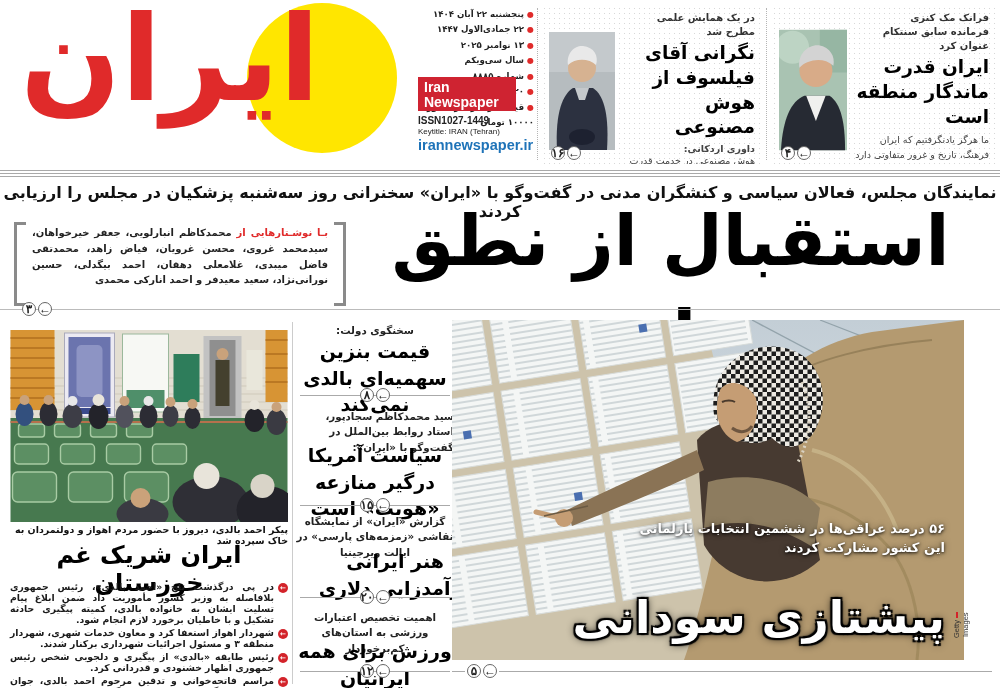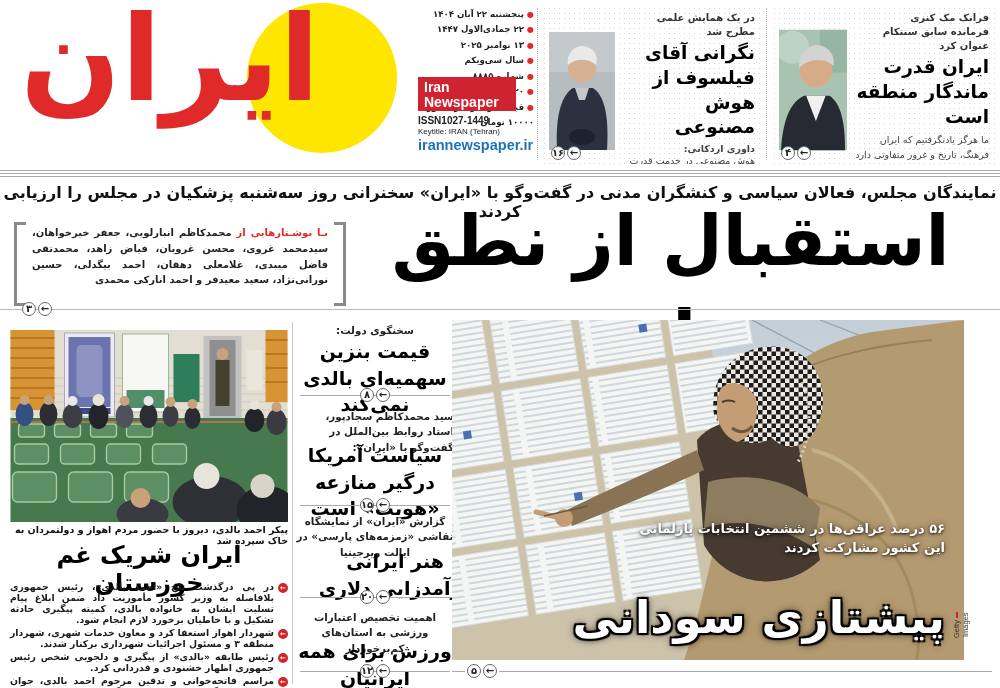--- a/index.html
+++ b/index.html
@@ -28,21 +28,21 @@
     background-image:radial-gradient(circle,#d8d8d8 0.8px, transparent 1px); background-size:5px 5px; background-color:#fff; }
   .topbox .txt { margin-left:76px; text-align:right; }
   .tb-kicker { font-size:10px; font-weight:bold; color:#333; line-height:1.4; margin-bottom:2px; }
   .tb-title { font-size:18.5px; font-weight:bold; color:#000; line-height:1.34; }
   .tb-subname { font-size:9.5px; font-weight:bold; color:#444; margin-top:3px; }
   .tb-sub { font-size:9.5px; color:#444; line-height:1.5; }
   .tb-photo { position:absolute; left:7px; top:26px; }
   .tb-badge { position:absolute; left:9px; bottom:4px; display:flex; gap:2px; }
 
   .circ { width:14px; height:14px; border:1px solid #666; border-radius:50%; background:#fff;
-    display:flex; align-items:center; justify-content:center; font-size:10px; font-weight:bold; color:#222; line-height:1; }
+    display:flex; align-items:center; justify-content:center; font-size:12px; font-weight:bold; color:#222; line-height:1;font-family:Liberation Serif, serif; }
 
   
   .header-rule { position:absolute; top:170px; left:0; right:0; height:7px;
     background:repeating-linear-gradient(180deg,#a9a9a9 0 1px, transparent 1px 3px); }
   .head-rule { position:absolute; top:309px; left:0; right:0; border-top:1px solid #bbb; }
   .main-badge { position:absolute; left:22px; top:302px; display:flex; gap:2px; z-index:3; }
   .vline1 { position:absolute; left:292px; top:322px; bottom:4px; border-left:1px solid #ccc; }
 
   
   .main-kicker { position:absolute; top:183px; left:0; right:0; text-align:center; font-size:16px; font-weight:bold; color:#111; }

